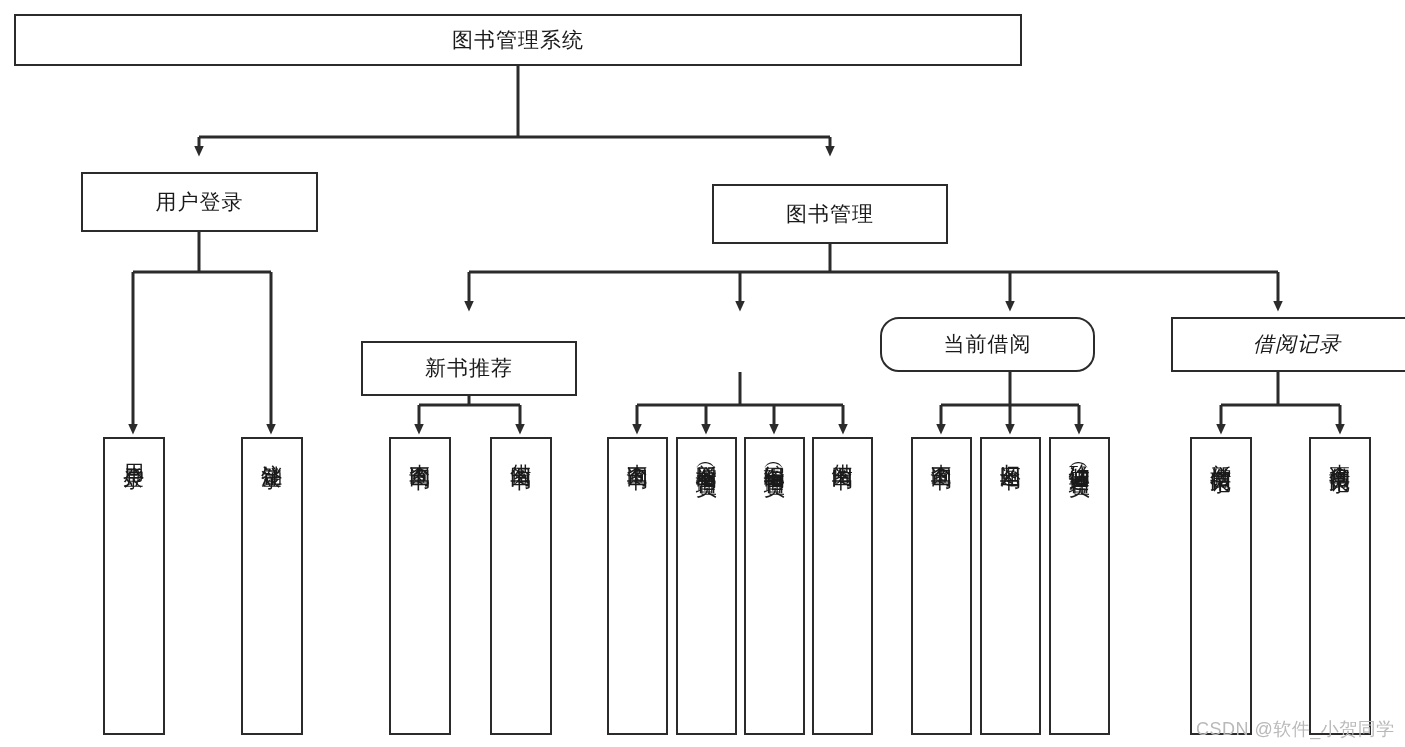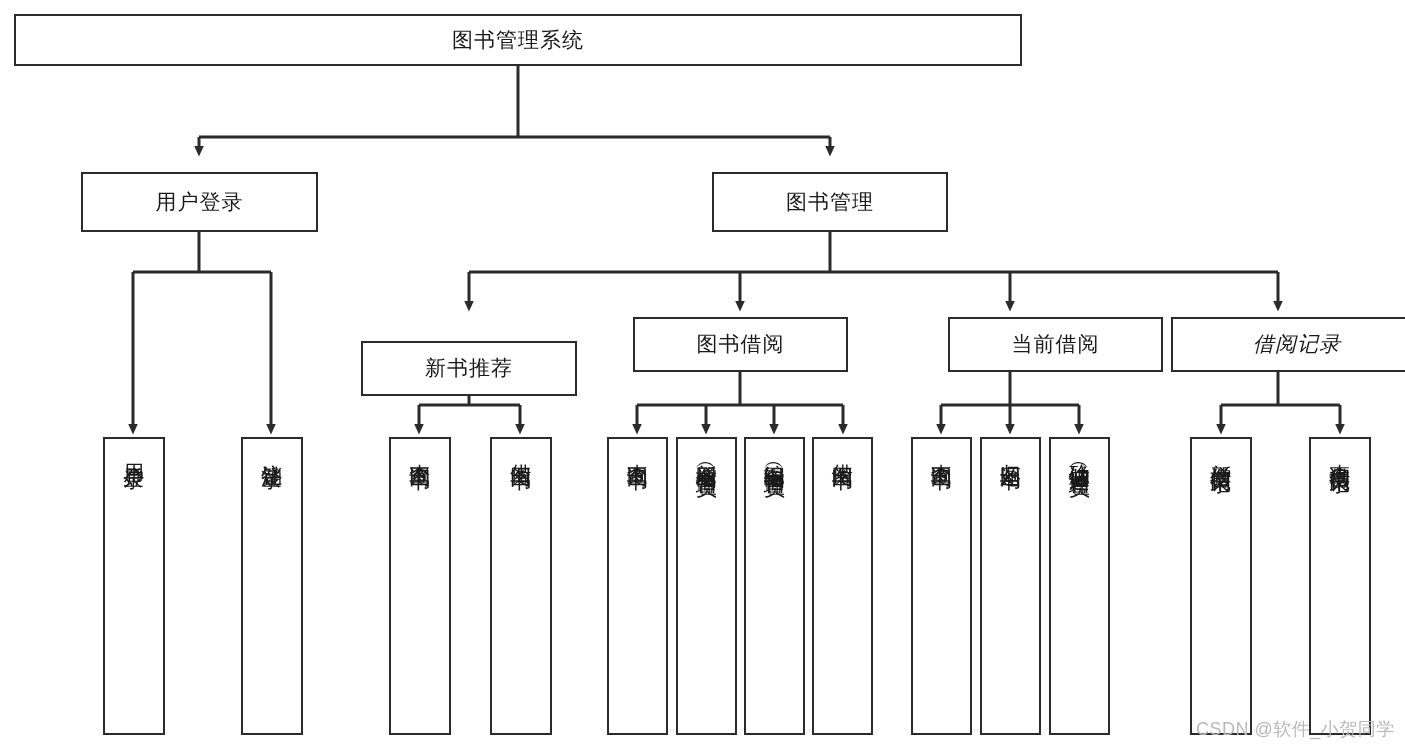--- a/index.html
+++ b/index.html
@@ -120,31 +120,28 @@
     </g>
   </svg>
 
   <div class="node horiz" style="left:14px; top:14px; width:1008px; height:52px;">
     <span class="label">图书管理系统</span>
   </div>
 
   <div class="node horiz" style="left:81px; top:172px; width:237px; height:60px;">
     <span class="label">用户登录</span>
   </div>
-  <div class="node horiz" style="left:712px; top:172px; width:236px; height:60px;">
+  <div class="node horiz" style="left:712px; top:184px; width:236px; height:60px;">
     <span class="label">图书管理</span>
   </div>
 
   <div class="node horiz" style="left:361px; top:317px; width:216px; height:55px;margin-top:24px;">
     <span class="label">新书推荐</span>
   </div>
-  <div class="node horiz" style="left:633px; top:317px; width:215px; height:55px;">
-    <span class="label">图书借阅</span>
-  </div>
-  <div class="node horiz" style="left:948px; top:317px; width:215px; height:55px;">
+  <div class="node horiz" style="left:880px; top:317px; width:215px; height:55px;border-radius:19px;">
     <span class="label">当前借阅</span>
   </div>
   <div class="node horiz" style="left:1171px; top:317px; width:252px; height:55px;font-style:italic;">
     <span class="label">借阅记录</span>
   </div>
 
   <div class="node vert" style="left:103px; top:437px; width:62px; height:298px;">
     <span class="label">用户登录</span>
   </div>
   <div class="node vert" style="left:241px; top:437px; width:62px; height:298px;">

